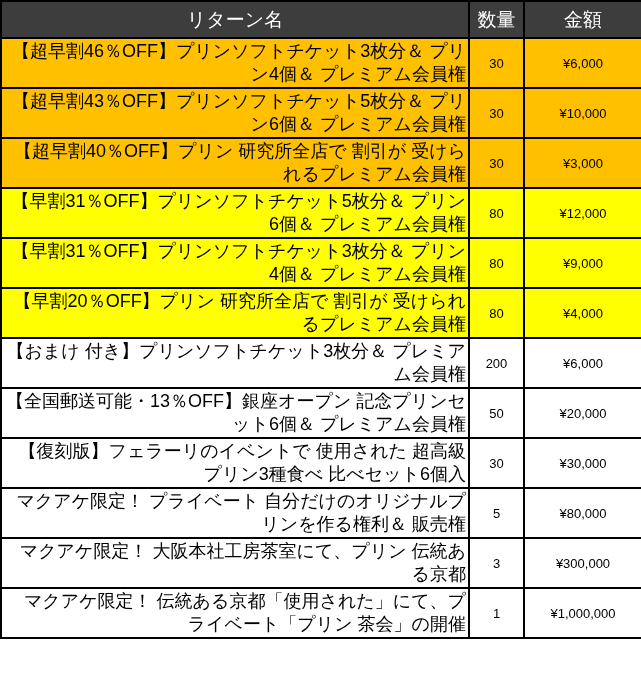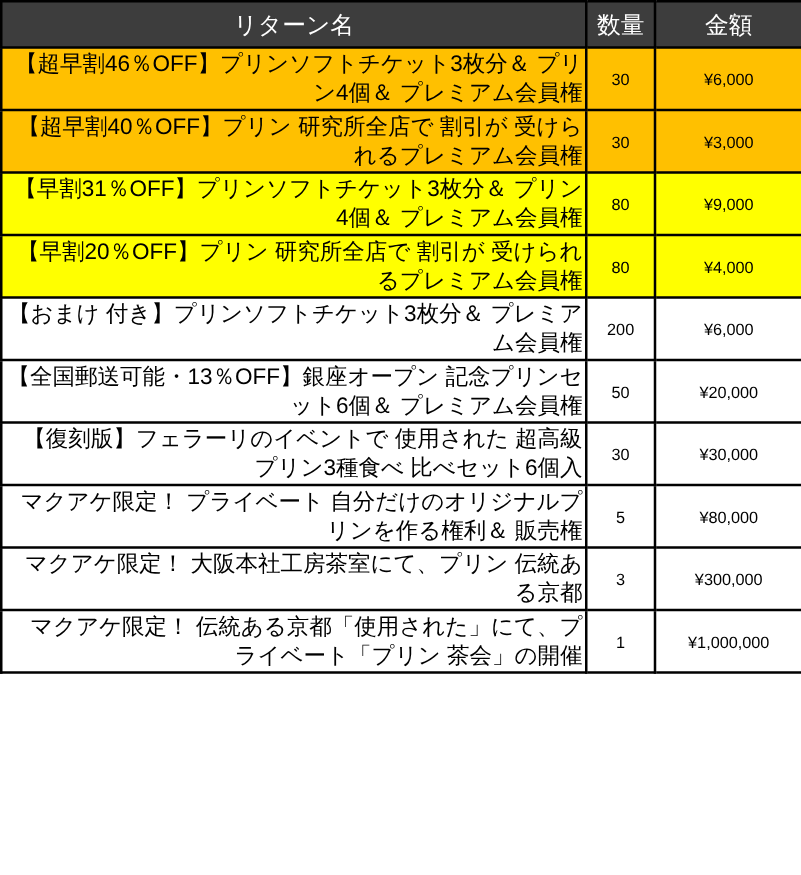--- a/index.html
+++ b/index.html
@@ -82,23 +82,33 @@
       <th>金額</th>
     </tr>
   </thead>
   <tbody>
     <tr class="tier-orange">
       <td class="name-cell">【超早割46％OFF】プリンソフトチケット3枚分＆ プリン4個＆ プレミアム会員権</td>
       <td class="qty-cell">30</td>
       <td class="amount-cell">¥6,000</td>
     </tr>
     <tr class="tier-orange">
+      <td class="name-cell">【超早割43％OFF】プリンソフトチケット5枚分＆ プリン6個＆ プレミアム会員権</td>
+      <td class="qty-cell">30</td>
+      <td class="amount-cell">¥10,000</td>
+    </tr>
+    <tr class="tier-orange">
       <td class="name-cell">【超早割40％OFF】プリン 研究所全店で 割引が 受けられるプレミアム会員権</td>
       <td class="qty-cell">30</td>
       <td class="amount-cell">¥3,000</td>
+    </tr>
+    <tr class="tier-yellow">
+      <td class="name-cell">【早割31％OFF】プリンソフトチケット5枚分＆ プリン6個＆ プレミアム会員権</td>
+      <td class="qty-cell">80</td>
+      <td class="amount-cell">¥12,000</td>
     </tr>
     <tr class="tier-yellow">
       <td class="name-cell">【早割31％OFF】プリンソフトチケット3枚分＆ プリン4個＆ プレミアム会員権</td>
       <td class="qty-cell">80</td>
       <td class="amount-cell">¥9,000</td>
     </tr>
     <tr class="tier-yellow">
       <td class="name-cell">【早割20％OFF】プリン 研究所全店で 割引が 受けられるプレミアム会員権</td>
       <td class="qty-cell">80</td>
       <td class="amount-cell">¥4,000</td>

